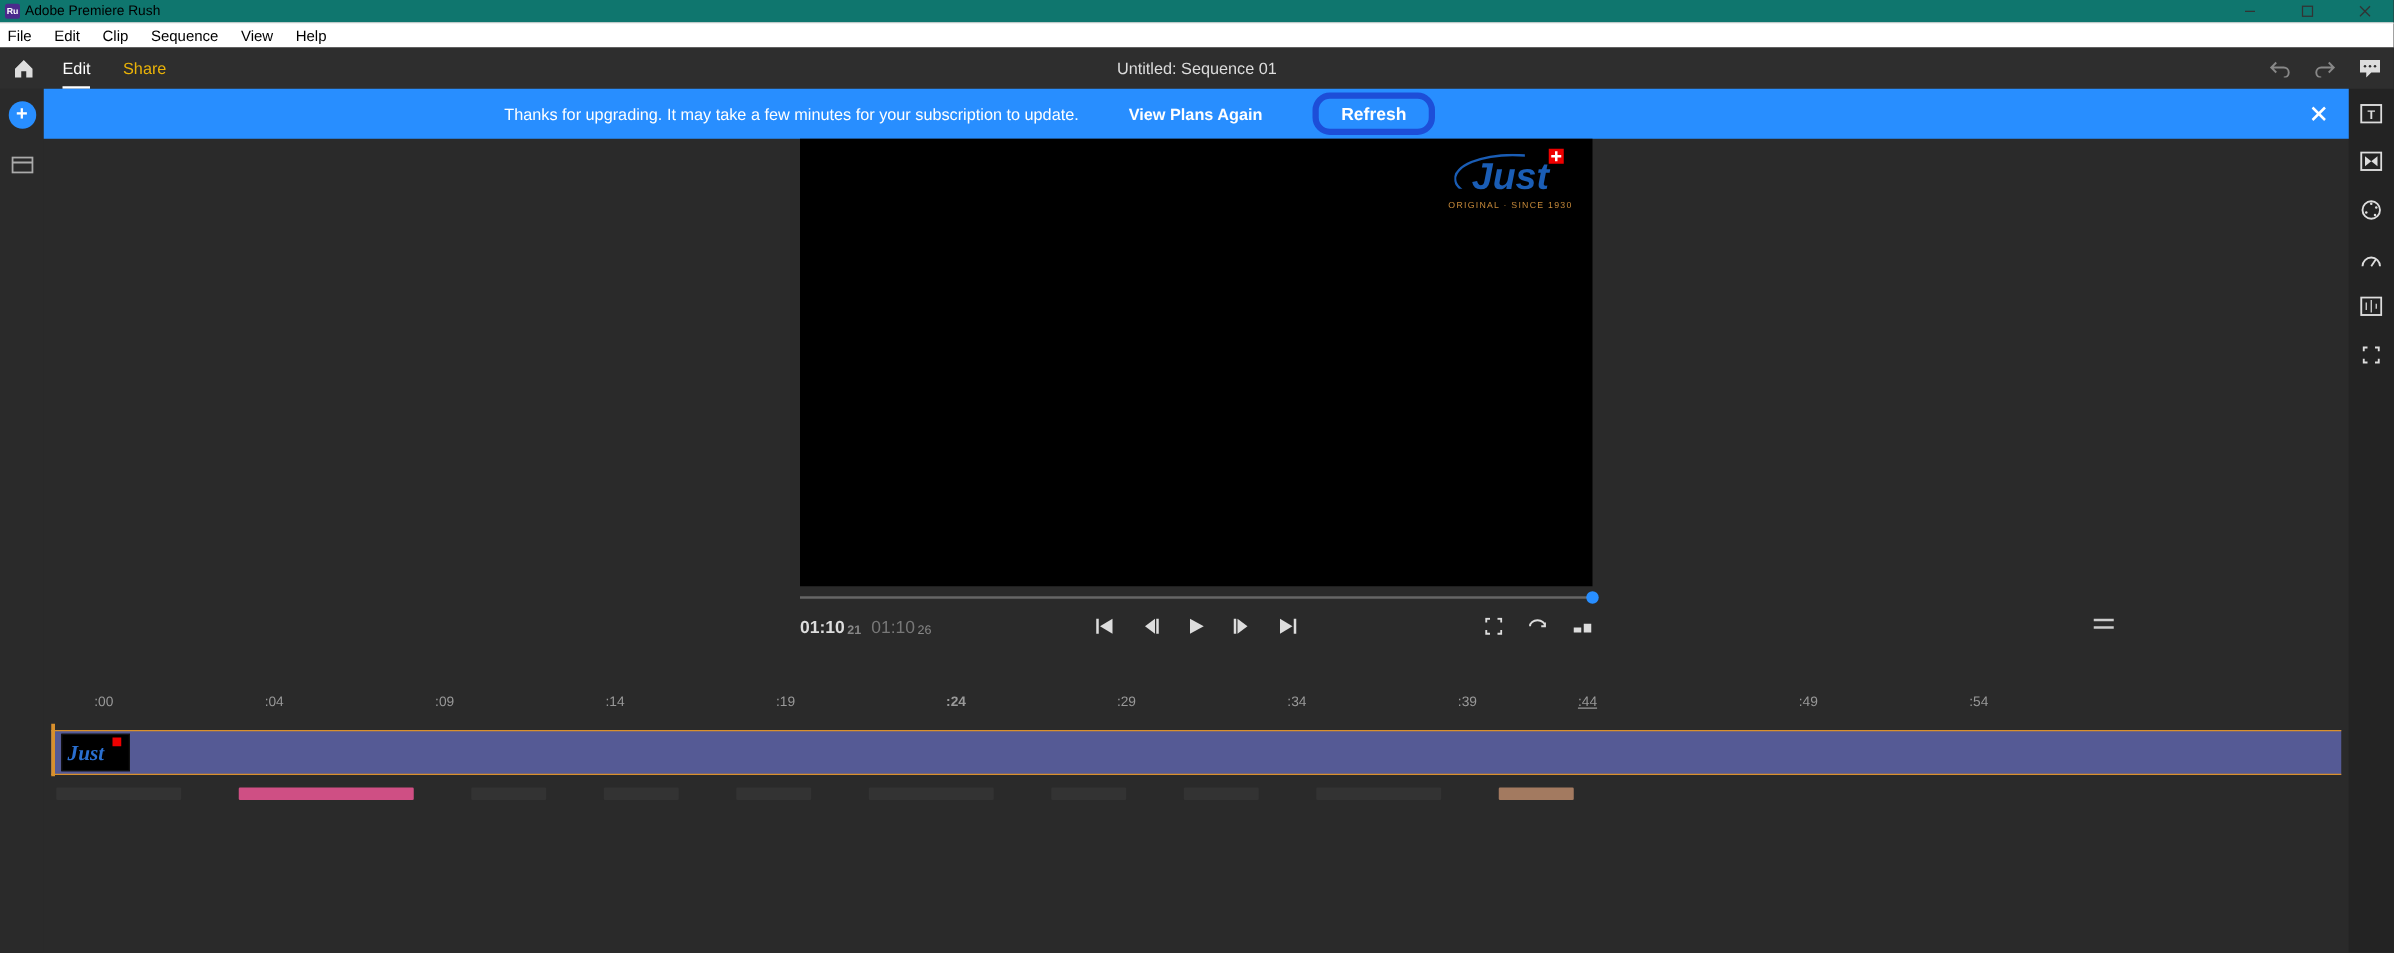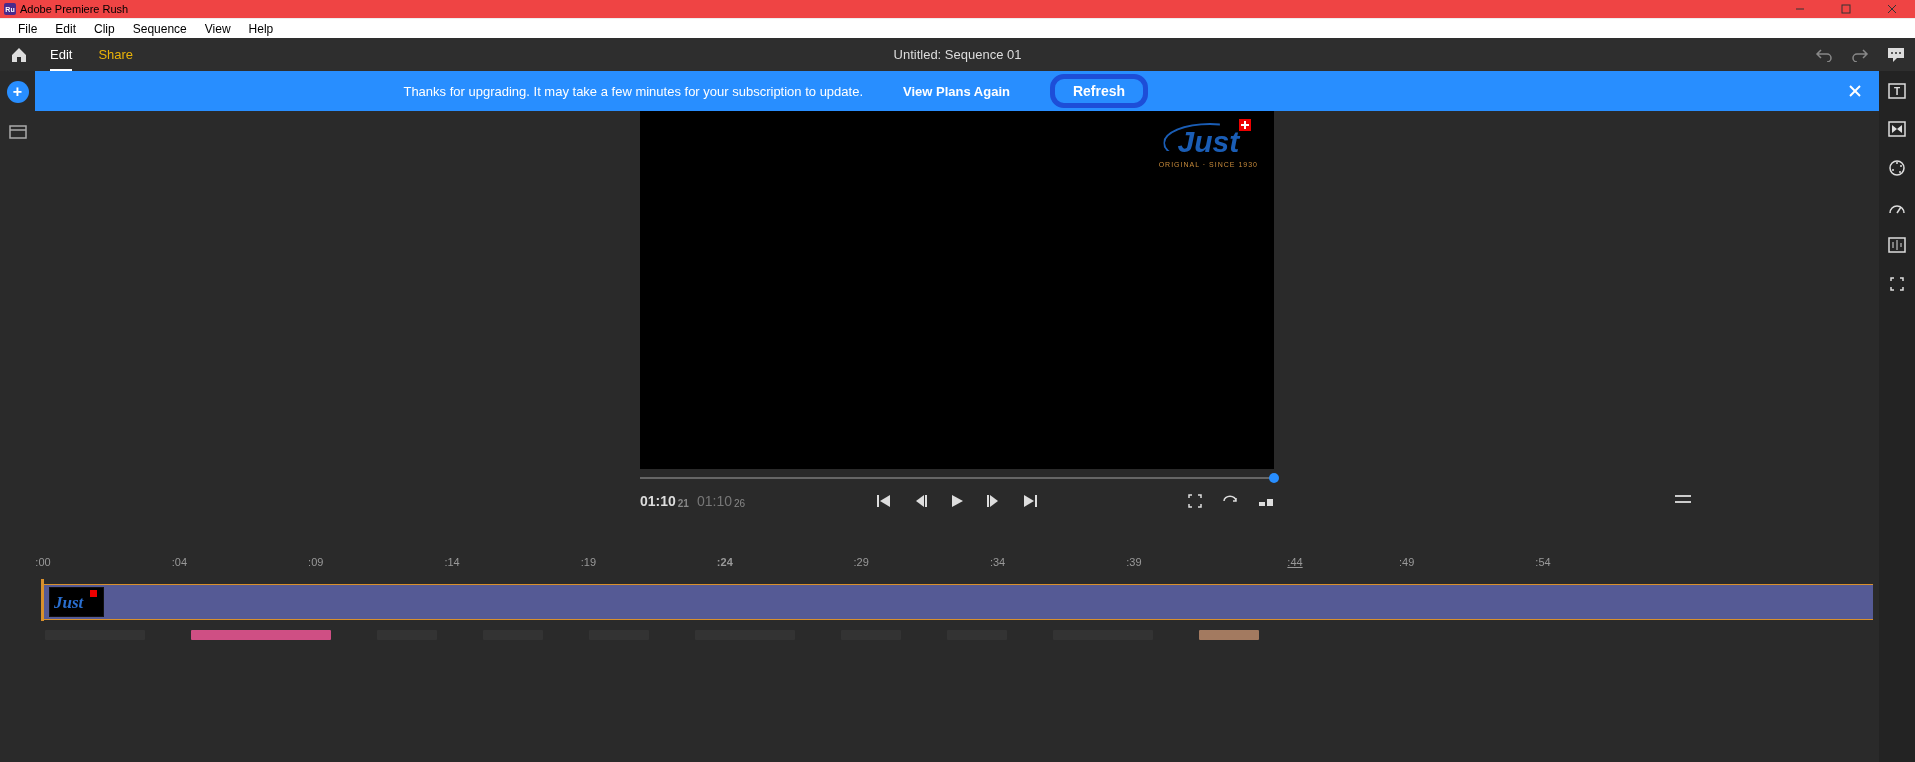--- a/index.html
+++ b/index.html
@@ -1,25 +1,25 @@
 <!DOCTYPE html>
 <html><head>
 <meta charset="utf-8">
 <style>
   * { box-sizing: border-box; margin: 0; padding: 0; font-family: "Segoe UI", Arial, sans-serif; user-select: none; }
   html, body { width: 1915px; height: 762px; background: #2a2a2a; overflow: hidden; color: #ccc; }
 
   
-  .titlebar { height: 18px; background: #ef4444; display: flex; align-items: center; padding-left: 4px; font-size: 11px; color: #000; }
+  .titlebar { height: 18px; background: #0f766e; display: flex; align-items: center; padding-left: 4px; font-size: 11px; color: #000; }
   .titlebar .app-icon { width: 12px; height: 12px; background:#4b2a8c; border-radius:2px; margin-right:4px; display:flex;align-items:center;justify-content:center;color:#fff;font-size:7px;font-weight:bold;}
   .winctrls { margin-left: auto; display: flex; }
   .winctrls div { width: 46px; height: 18px; display: flex; align-items: center; justify-content: center; color: #555; font-size: 11px; }
 
   
-  .menubar { height: 20px; background: #fff; display: flex; align-items: center; font-size: 12px; color: #000; padding-left: 16px; gap: 14px; border-top:1px solid #eee;}
+  .menubar { height: 20px; background: #fff; display: flex; align-items: center; font-size: 12px; color: #000; padding-left: 4px; gap: 14px; border-top:1px solid #eee;}
   .menubar span { padding: 0 2px; }
 
   
   .appbar { height: 33px; background: #2e2e2e; display: flex; align-items: center; padding: 0 10px; font-size: 13px; position: relative; }
   .appbar .home { width: 18px; height: 16px; }
   .appbar .tabs { margin-left: 22px; display: flex; gap: 26px; }
   .appbar .tabs .tab { color: #eab308; font-size: 13px; cursor: pointer; }
   .appbar .tabs .tab.active { color: #fff; position: relative; }
   .appbar .tabs .tab.active::after { content:''; position:absolute; left:0; right:0; bottom:-9px; height:2px; background:#fff; }
   .appbar .title { position:absolute; left:50%; transform:translateX(-50%); color:#ddd; font-size:13px; }
@@ -60,21 +60,21 @@
   .transport { width:634px; display:flex; align-items:center; margin-top:14px; color:#ddd; font-size:14px; position:relative;}
   .time-cur { font-weight:600; }
   .time-cur .frames, .time-dur .frames { font-size:10px; color:#888; margin-left:2px; position:relative; top:1px;}
   .time-dur { color:#777; margin-left:8px; }
   .tbtns { position:absolute; left:50%; transform:translateX(-50%); display:flex; gap:22px; align-items:center; }
   .tright { margin-left:auto; display:flex; gap:20px; align-items:center; }
 
   
   .timeline { flex:1; position:relative; }
   .ruler { height:22px; display:flex; font-size:11px; color:#999; position:relative; padding-left:2px;}
-  .ruler span { position:absolute; transform:translateX(-50%); }
+  .ruler span { position:absolute; transform:translateX(-50%);margin-left:40px; }
   .track-area { margin: 6px 6px 0 6px;  border-top:1px solid #d9902c; border-bottom:1px solid #d9902c; background:#555a95; height:36px; position:relative;}
   .playhead { position:absolute; left:0; top:-6px; bottom:-2px; width:3px; background:#d9902c; }
   .clip-thumb { position:absolute; left:8px; top:2px; width:55px; height:30px; background:#000; border:1px solid #111; overflow:hidden;}
   .clip-thumb .mini-logo { position:absolute; left:4px; top:5px; font-family:Georgia,serif; font-style:italic; font-weight:bold; color:#2a6fd0; font-size:17px;}
   .clip-thumb .mini-cross { position:absolute; top:2px; right:6px; width:7px;height:7px; background:#e00;}
   
   .thumb-row { margin-top:10px; padding-left:10px; display:flex; gap:46px; }
   .thumb-row .th { width:100px; height:10px; background:#333; border-radius:1px; }
   .thumb-row .th.pink { background:#cf4f84; width:140px;}
   .thumb-row .th.skin { background:#a37a60;}
@@ -253,21 +253,21 @@
       <div class="ruler" id="ruler">
           <span style="left: 8px;">:00</span>
           <span style="left: 144.364px;">:04</span>
           <span style="left: 280.727px;">:09</span>
           <span style="left: 417.091px;">:14</span>
           <span style="left: 553.455px;">:19</span>
           <span style="left: 689.818px; font-weight: bold;">:24</span>
           <span style="left: 826.182px; text-align: right;">:29</span>
           <span style="left: 962.545px;">:34</span>
           <span style="left: 1098.91px;">:39</span>
-          <span style="left: 1260px; text-decoration: underline;">:44</span>
+          <span style="left: 1195px; text-decoration: underline;">:44</span>
           <span style="left: 1371.64px;">:49</span>
           <span style="left: 1508px;">:54</span>
         </div>
       <div class="track-area">
         <div class="playhead"></div>
         <div class="clip-thumb">
           <span class="mini-logo">Just</span>
           <span class="mini-cross"></span>
         </div>
       </div>

